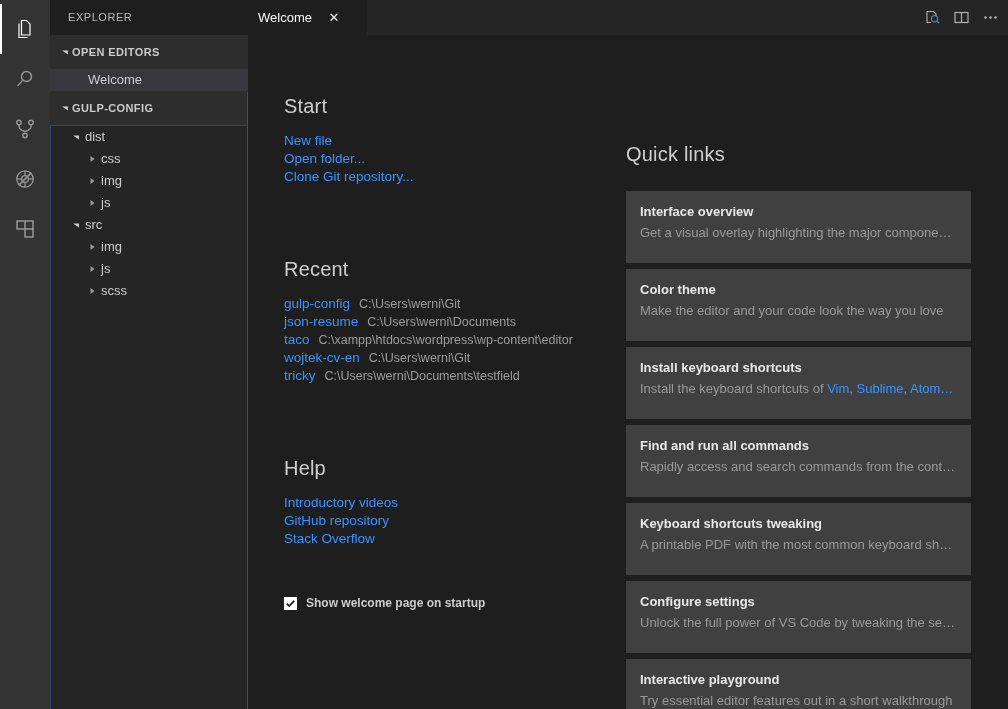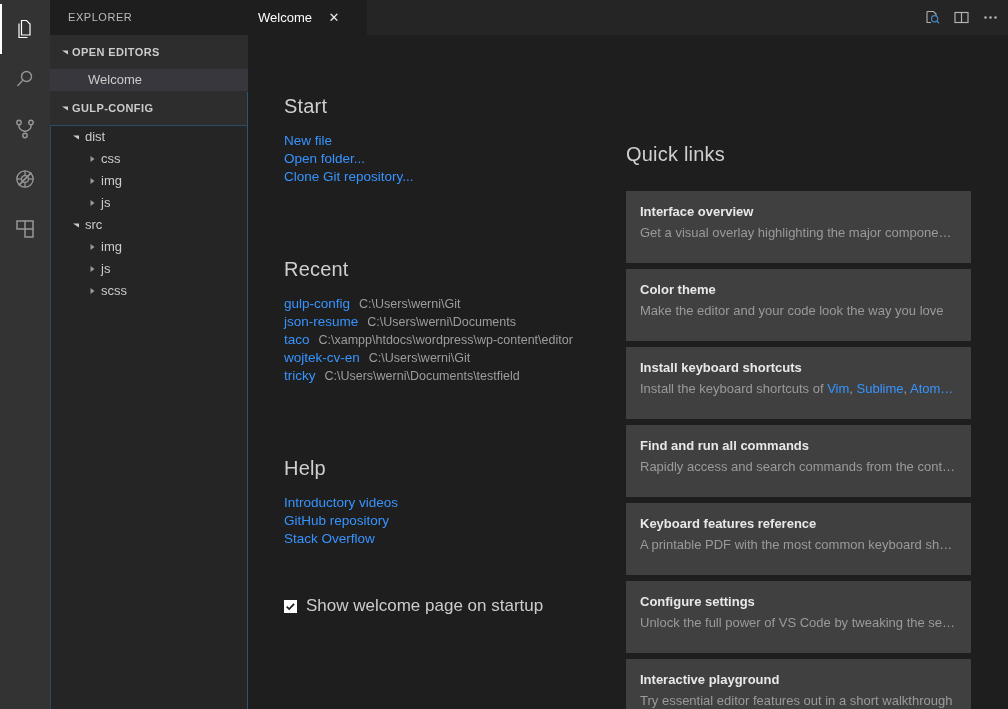--- a/index.html
+++ b/index.html
@@ -162,21 +162,21 @@
   .recent-row {
     font-size: 13.5px; line-height: 18px;
     white-space: nowrap;
   }
   .recent-name { color: #3794ff; }
   .recent-path { color: #9d9d9d; padding-left: 9px; font-size: 12.5px; }
 
   .startup-row {
     display: flex; align-items: center;
     margin-top: 48px;
-    color: #cccccc; font-size: 17px;
+    color: #cccccc; font-size: 12px; font-weight: bold;
   }
   .cbox {
     width: 13px; height: 13px;
     background: #ffffff;
     margin-right: 9px;
     display: flex; align-items: center; justify-content: center;
     flex: 0 0 13px;
   }
   .cbox svg { display: block; }
 
@@ -457,21 +457,21 @@
                 </div>
                 <div class="qcard">
                   <div class="qcard-title">Install keyboard shortcuts</div>
                   <div class="qcard-desc">Install the keyboard shortcuts of <span class="kb">Vim</span>, <span class="kb">Sublime</span>, <span class="kb">Atom…</span></div>
                 </div>
                 <div class="qcard">
                   <div class="qcard-title">Find and run all commands</div>
                   <div class="qcard-desc">Rapidly access and search commands from the contr…</div>
                 </div>
                 <div class="qcard">
-                  <div class="qcard-title">Keyboard features reference</div>
+                  <div class="qcard-title">Keyboard shortcuts tweaking</div>
                   <div class="qcard-desc">A printable PDF with the most common keyboard sho…</div>
                 </div>
                 <div class="qcard">
                   <div class="qcard-title">Configure settings</div>
                   <div class="qcard-desc">Unlock the full power of VS Code by tweaking the set…</div>
                 </div>
                 <div class="qcard">
                   <div class="qcard-title">Interactive playground</div>
                   <div class="qcard-desc">Try essential editor features out in a short walkthrough</div>
                 </div>

